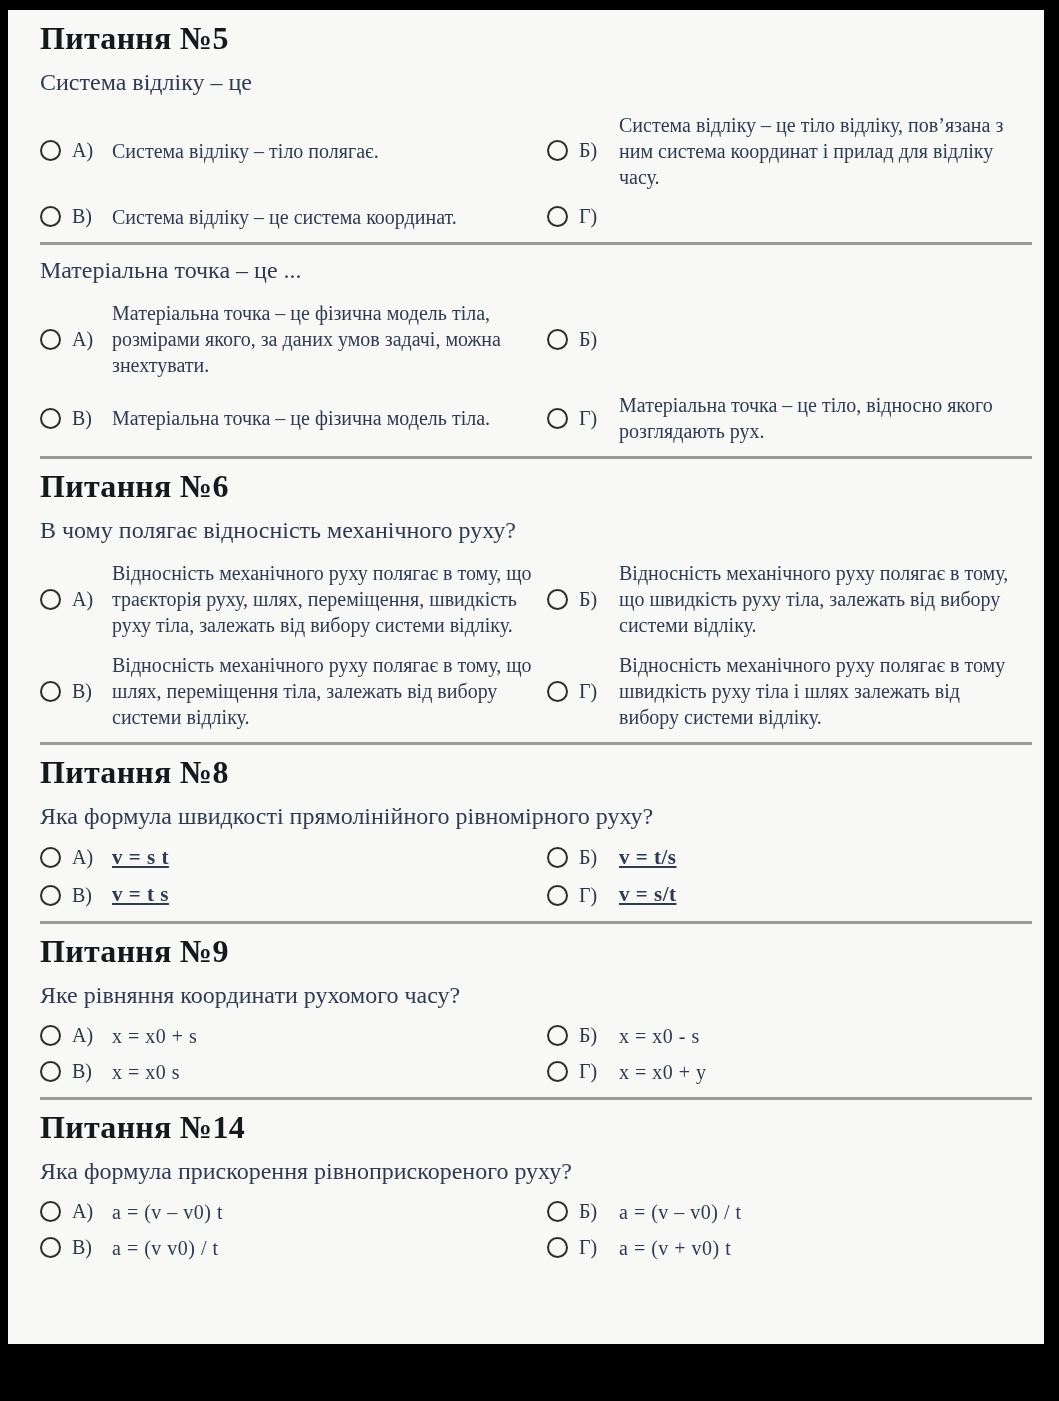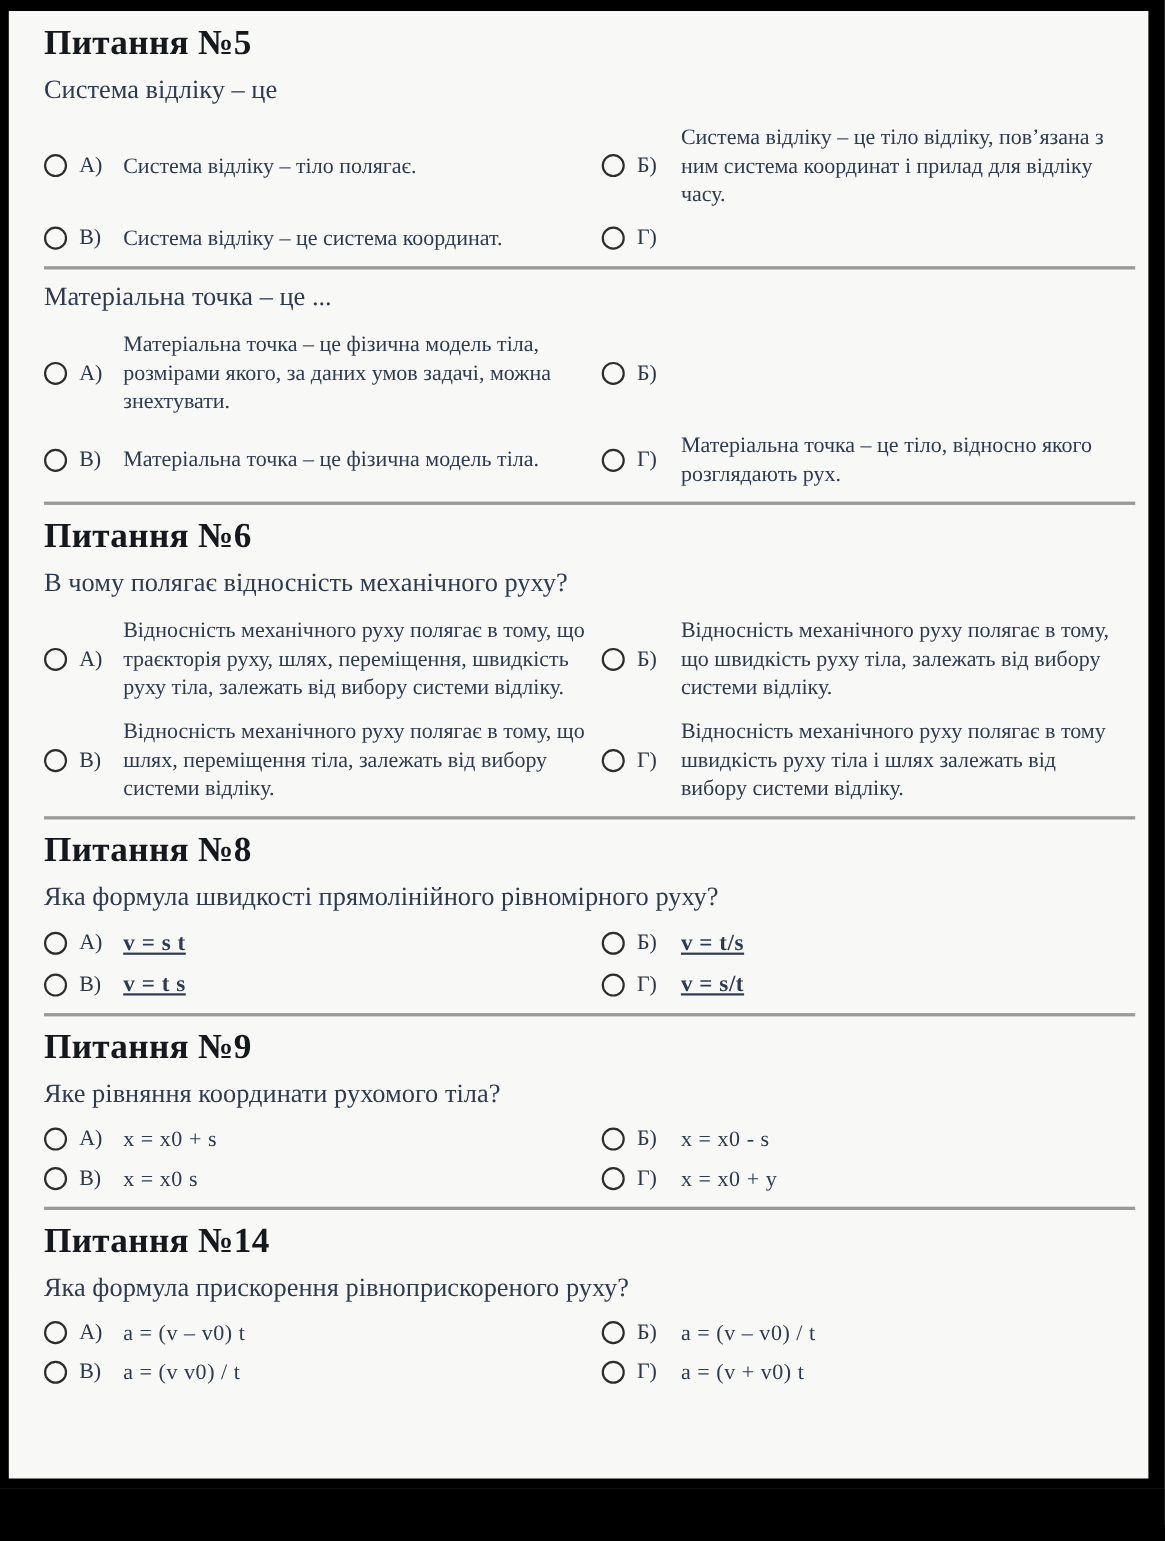--- a/index.html
+++ b/index.html
@@ -153,21 +153,21 @@
         <span class="radio"></span>
         <span class="letter">Г)</span>
         <span class="otext">v = s/t</span>
       </div>
     </div>
   </section>
   <div class="sep"></div>
 
   <section class="question formula">
     <h2 class="q-title">Питання №9</h2>
-    <p class="q-prompt">Яке рівняння координати  рухомого тіла?</p>
+    <p class="q-prompt">Яке рівняння координати  рухомого часу?</p>
     <div class="options">
       <div class="option">
         <span class="radio"></span>
         <span class="letter">А)</span>
         <span class="otext">x = x0 + s</span>
       </div>
       <div class="option">
         <span class="radio"></span>
         <span class="letter">Б)</span>
         <span class="otext">x = x0 - s</span>

